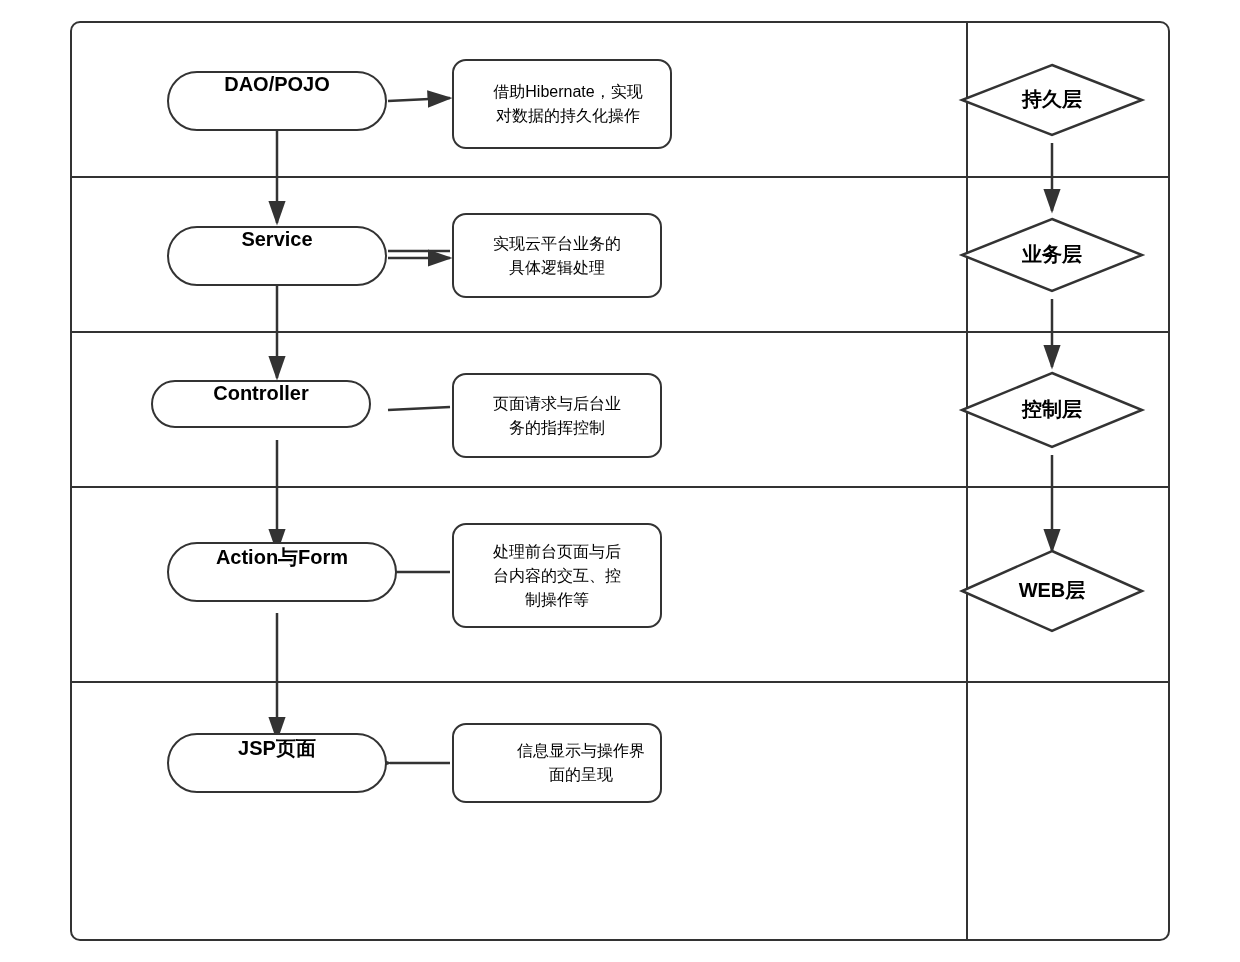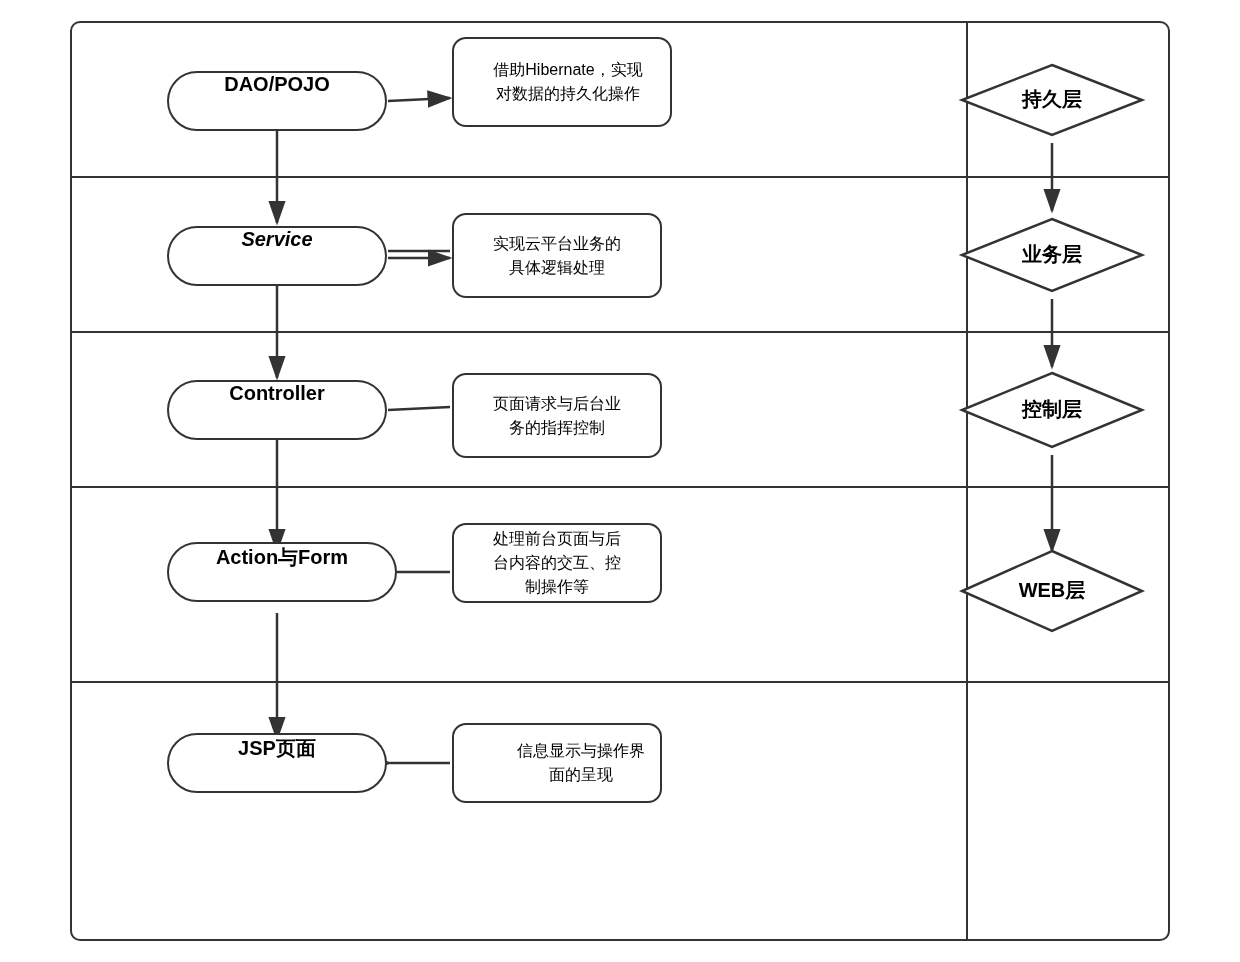--- a/index.html
+++ b/index.html
@@ -136,52 +136,52 @@
     <text x="980" y="393" text-anchor="middle" font-size="20" font-weight="bold" font-family="Arial">控制层</text>
 
     <polygon points="980,528 1070,568 980,608 890,568" fill="white" stroke="#333" stroke-width="2.5"></polygon>
     <text x="980" y="574" text-anchor="middle" font-size="20" font-weight="bold" font-family="Arial">WEB层</text>
   </svg>
 
   <div class="node" style="left:95px; top:48px; width:220px; height:60px;">
     <span>DAO/POJO</span>
   </div>
 
-  <div class="node" style="left:95px; top:203px; width:220px; height:60px;font-style:italic;">
+  <div class="node" style="left:95px; top:203px; width:220px; height:60px;">
     <span>Service</span>
   </div>
 
-  <div class="node" style="left:95px; top:357px; width:220px; height:60px;">
+  <div class="node" style="left:79px; top:357px; width:220px; height:48px;">
     <span>Controller</span>
   </div>
 
   <div class="node" style="left:95px; top:710px; width:220px; height:60px;">
     <span>JSP页面</span>
   </div>
 
   <div class="node" style="left:95px; top:519px; width:230px; height:60px;">
     <span>Action与Form</span>
   </div>
 
-  <div class="annotation" style="left:380px; top:14px; width:220px; height:90px;padding-left:12px;">
+  <div class="annotation" style="left:380px; top:36px; width:220px; height:90px;padding-left:12px;">
     <span style="white-space:pre-line;">借助Hibernate，实现
 对数据的持久化操作</span>
   </div>
 
   <div class="annotation" style="left:380px; top:190px; width:210px; height:85px;">
     <span style="white-space:pre-line;">实现云平台业务的
 具体逻辑处理</span>
   </div>
 
   <div class="annotation" style="left:380px; top:350px; width:210px; height:85px;">
     <span style="white-space:pre-line;">页面请求与后台业
 务的指挥控制</span>
   </div>
 
-  <div class="annotation" style="left:380px; top:500px; width:210px; height:80px;">
+  <div class="annotation" style="left:380px; top:500px; width:210px; height:105px;">
     <span style="white-space:pre-line;">处理前台页面与后
 台内容的交互、控
 制操作等</span>
   </div>
 
   <div class="annotation" style="left:380px; top:700px; width:210px; height:80px;padding-left:48px;">
     <span style="white-space:pre-line;">信息显示与操作界
 面的呈现</span>
   </div>
 

